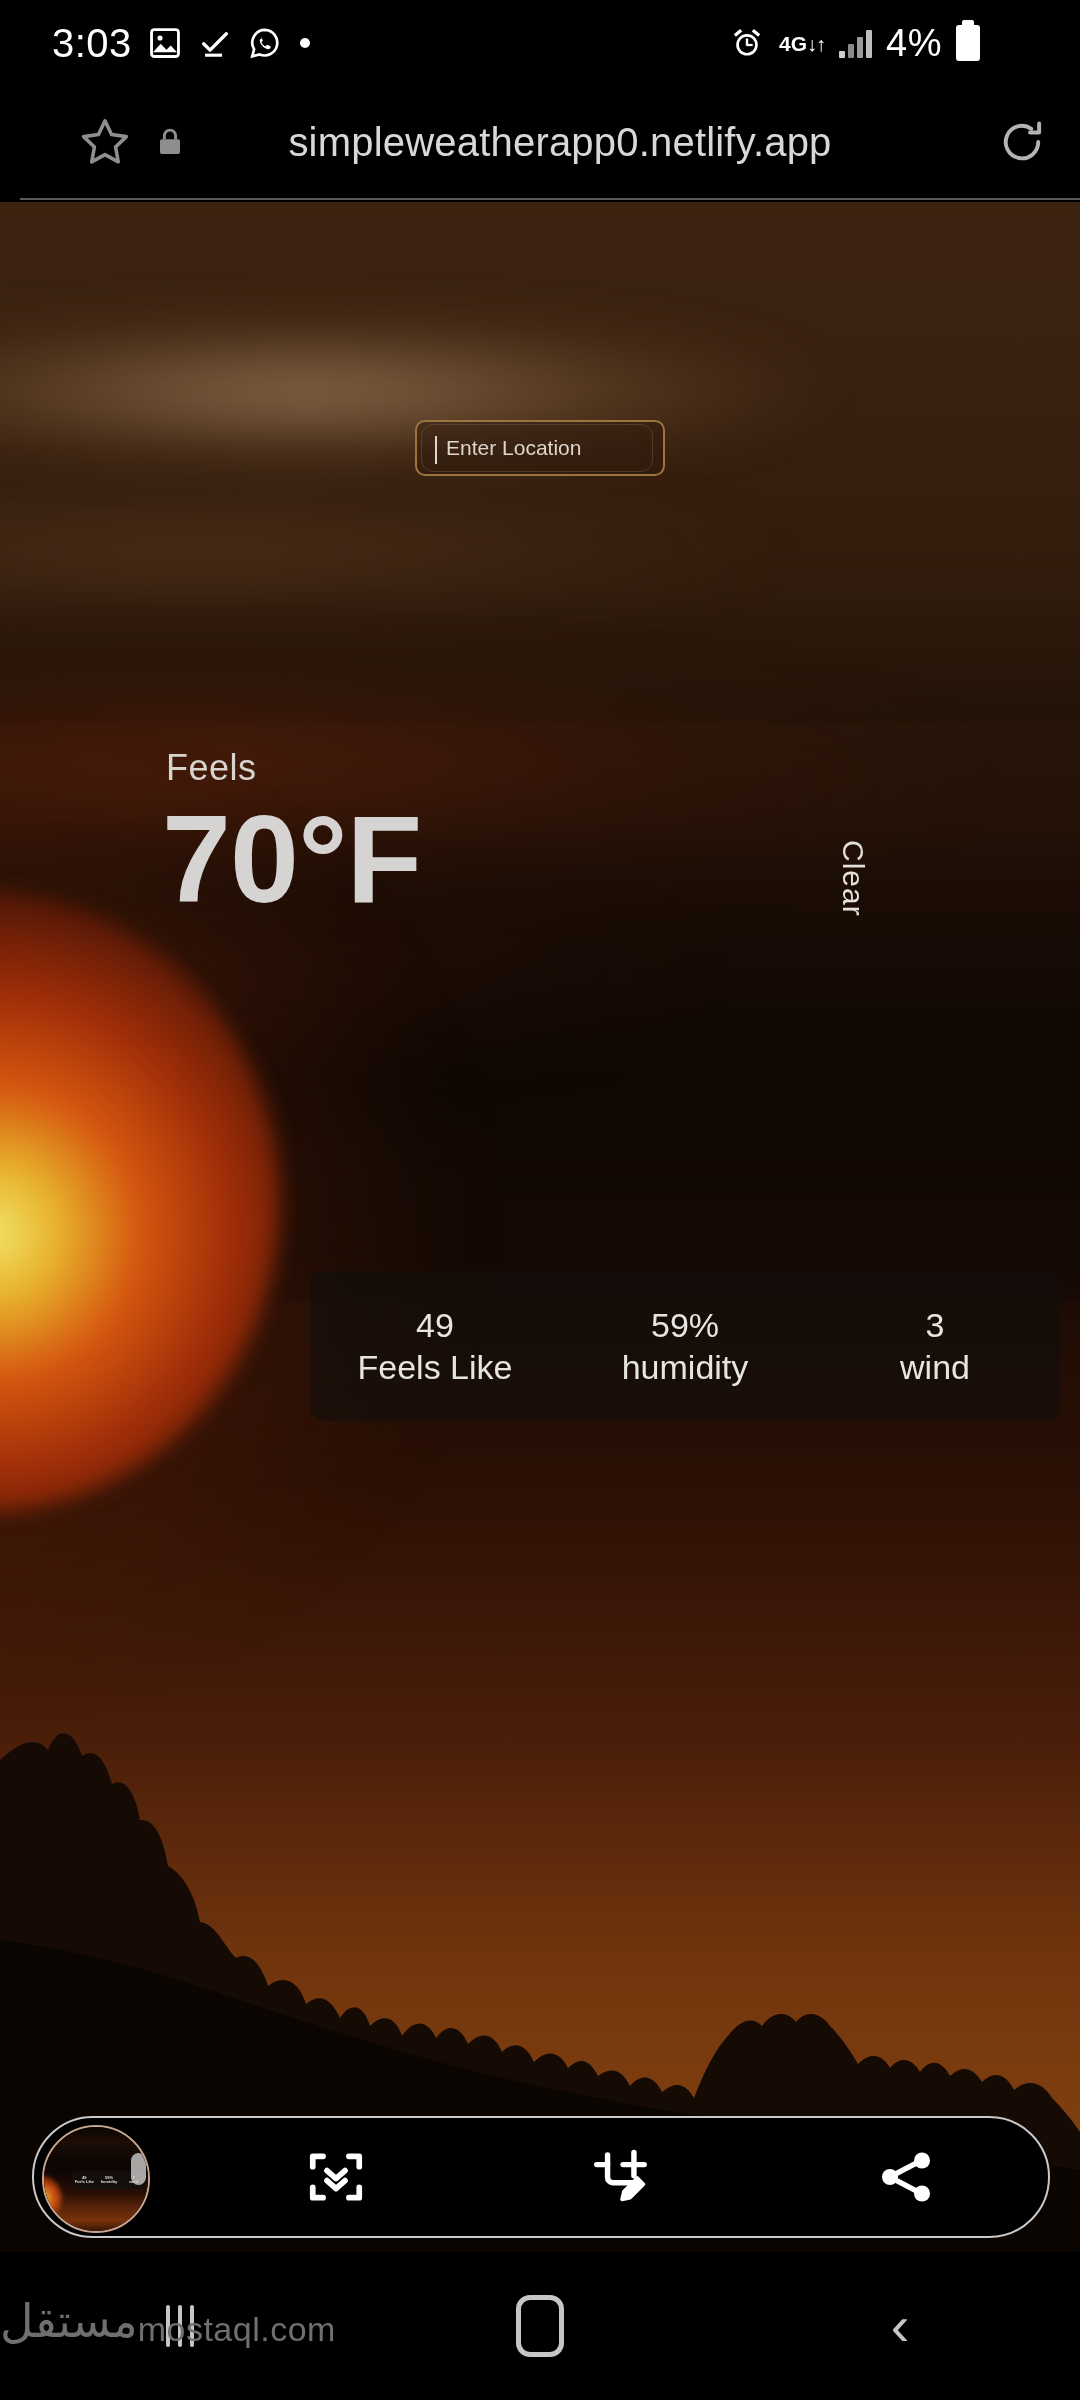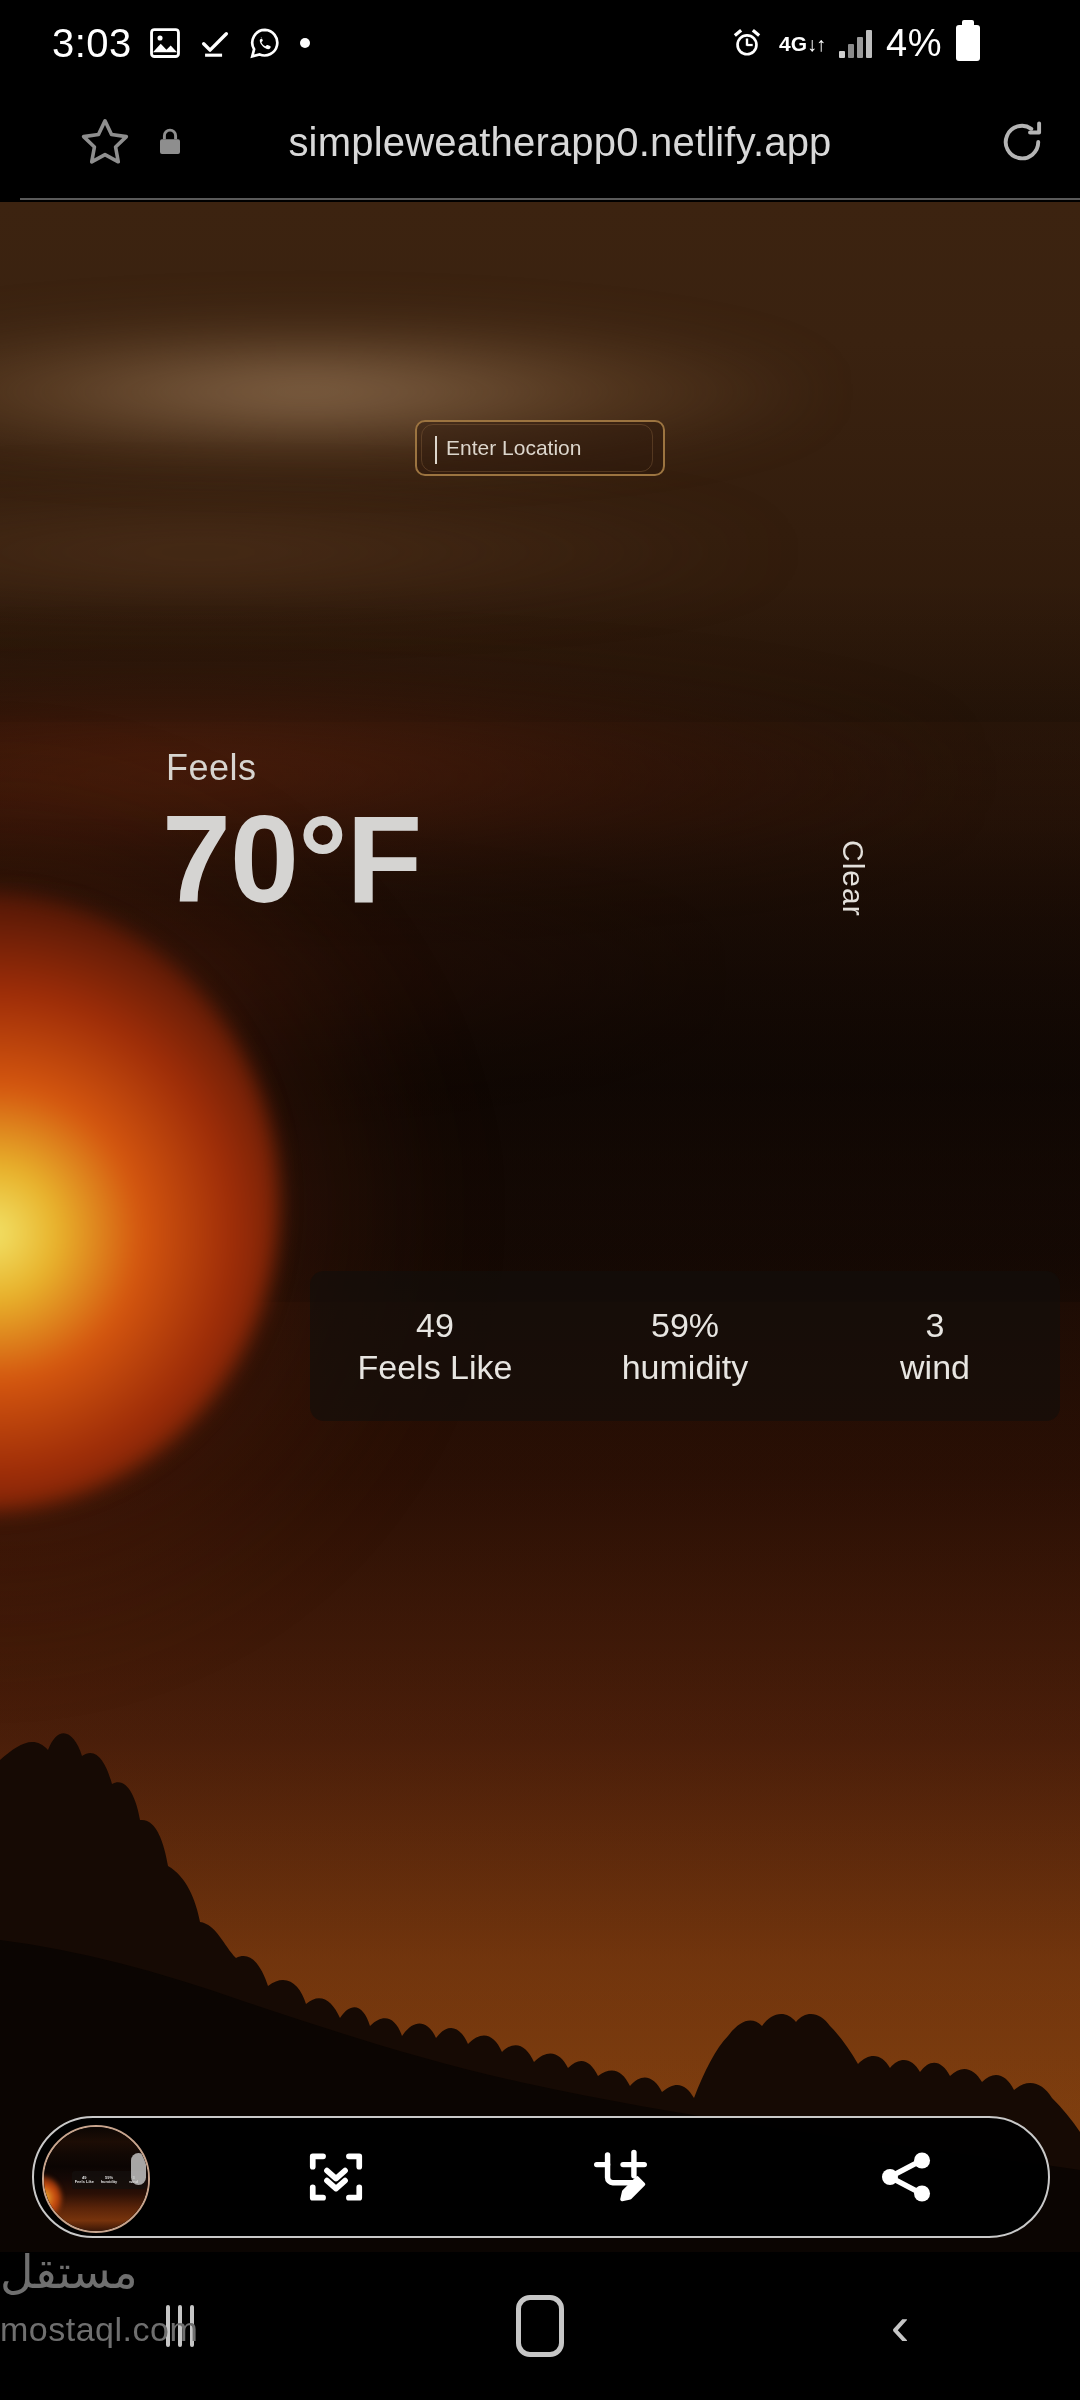--- a/index.html
+++ b/index.html
@@ -231,21 +231,21 @@
   }
   .nav-item{ flex:1; display:flex; align-items:center; justify-content:center; }
   .recents{ display:flex; gap:8px; }
   .recents i{ display:block; width:4px; height:42px; background:#c6c6c6; border-radius:2px;}
   .homebtn{ width:48px; height:62px; border:5px solid #c6c6c6; border-radius:14px; }
   .backbtn{ color:#c6c6c6; font-size:56px; line-height:1; font-family:"Liberation Sans",sans-serif;}
 
   
   .watermark{
     position:absolute; left:0; bottom:52px; width:1080px;
-    display:flex; flex-direction:column; align-items:flex-start;
+    display:flex; flex-direction:row; align-items:center;
     pointer-events:none; z-index:5;
   }
   .wm-ar{ color:#6f6f6f; font-size:46px; line-height:1; font-family:"DejaVu Sans",sans-serif; }
   .wm-en{ color:#6f6f6f; font-size:34px; line-height:1.1; letter-spacing:0.5px; margin-top:16px;}
 </style>
 </head>
 <body>
 
 <div id="screen">
 

